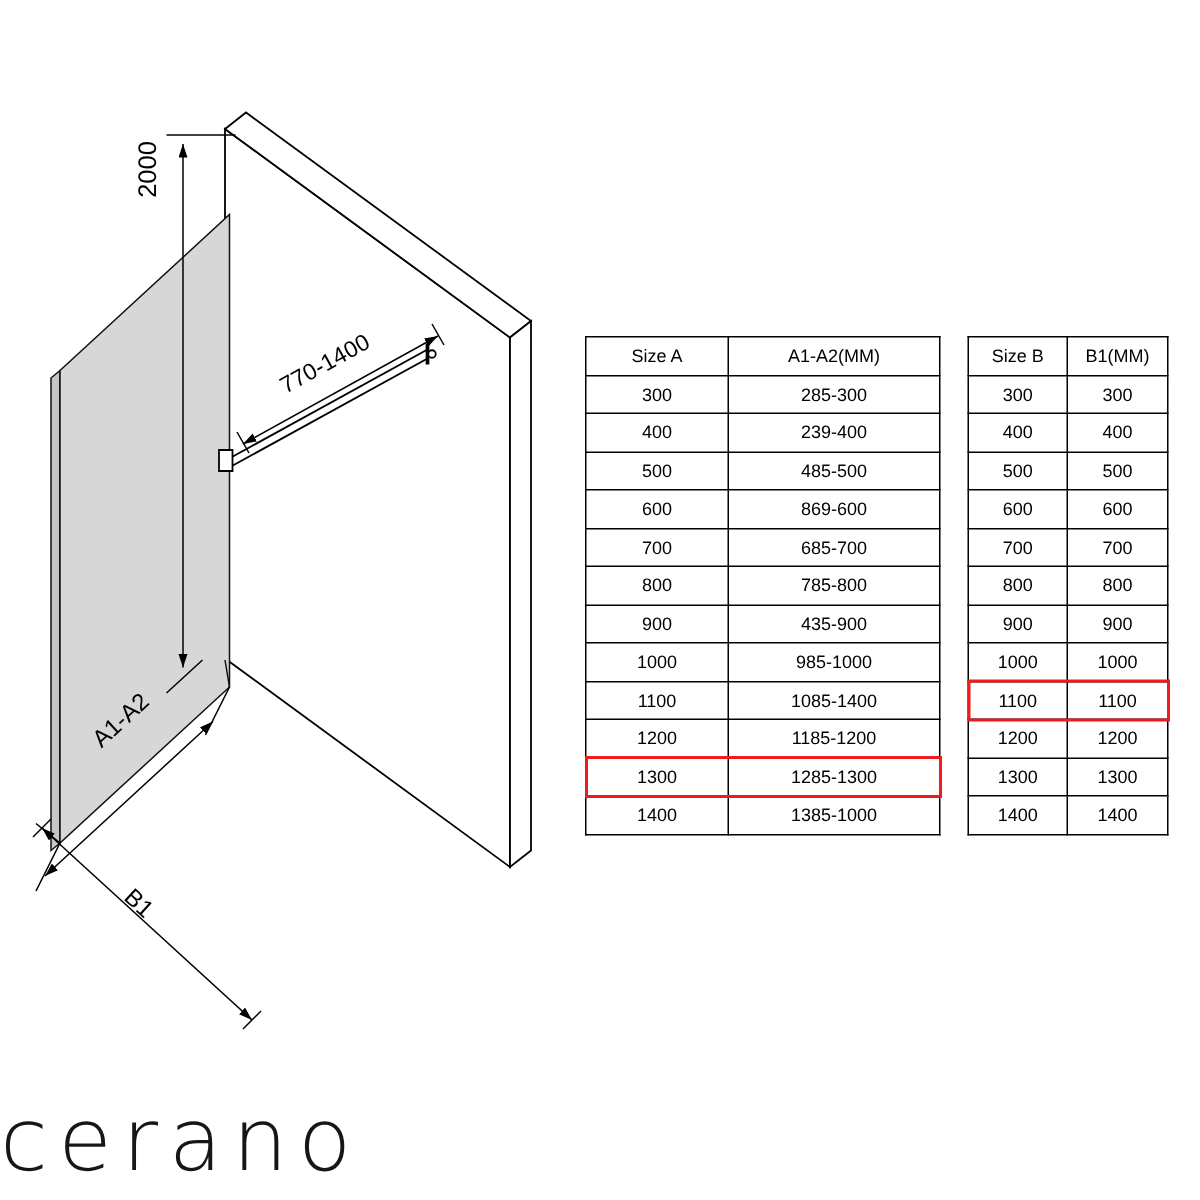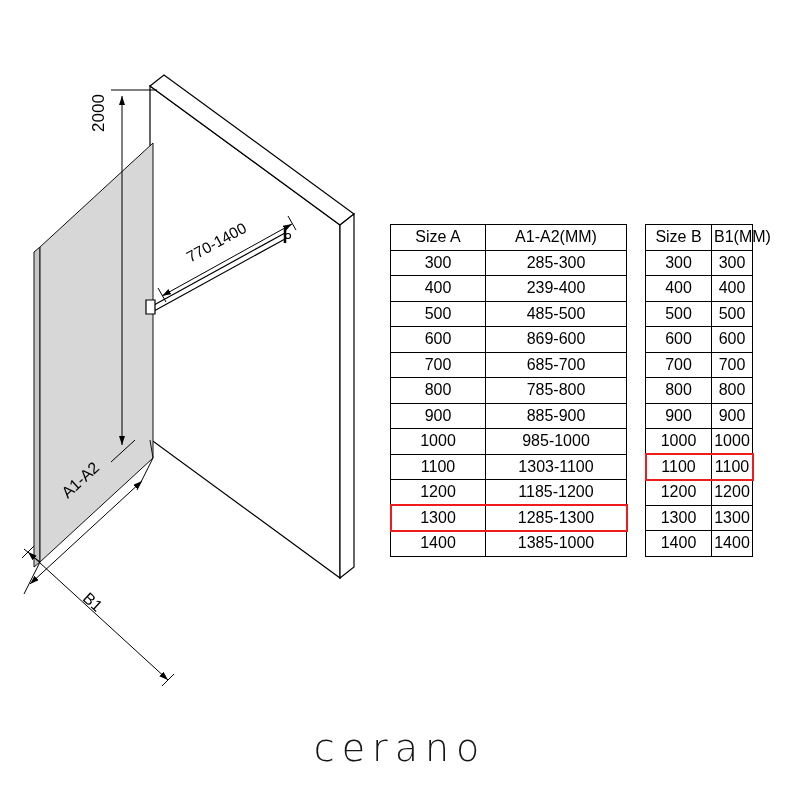--- a/index.html
+++ b/index.html
@@ -6,32 +6,32 @@
   body{
     width:800px;height:800px;position:relative;background:#fff;overflow:hidden;
     font-family:"Liberation Sans",sans-serif;color:#000;
   }
   .drawing{position:absolute;left:0;top:0}
   .drawing text{font-family:"Liberation Sans",sans-serif;fill:#000}
 
   table.tbl{position:absolute;border-collapse:collapse;table-layout:fixed;background:#fff}
   table.tbl th,table.tbl td{
     border:1px solid #000;text-align:center;vertical-align:middle;
-    font-size:16px;font-weight:400;height:24.5px;padding:0 2px;line-height:1;white-space:nowrap;
+    font-size:12px;font-weight:400;height:24.5px;padding:0 2px;line-height:1;white-space:nowrap;
   }
   #tableA{left:390px;top:224px;width:237px}
   #tableA col.c1{width:95px}
-  #tableB{left:645px;top:224px;width:108px}
+  #tableB{left:645px;top:224px;width:134px}
   #tableB col.c1{width:66px}
   table.tbl tr.hl{outline:2.5px solid var(--hl,#e32219);outline-offset:-1.5px}
 
   .logo{
-    position:absolute;left:0;top:726px;width:100%;text-align:center;
+    position:absolute;left:0;top:726px;width:100%;
     font-family:"DejaVu Sans",sans-serif;font-weight:300;
-    font-size:38px;letter-spacing:7px;color:#161616;
+    font-size:58px;letter-spacing:7px;color:#161616;
   }
 </style>
 </head>
 <body>
 
 <svg class="drawing" width="400" height="720" viewBox="0 0 400 720">
   <defs>
     <marker id="arrow" markerWidth="10" markerHeight="8" refX="9" refY="3" orient="auto-start-reverse" markerUnits="userSpaceOnUse">
       <path d="M0,0 L9,3 L0,6 Z" fill="#000"></path>
     </marker>
@@ -118,29 +118,29 @@
       <tr>
         <td>700</td>
         <td>685-700</td>
       </tr>
       <tr>
         <td>800</td>
         <td>785-800</td>
       </tr>
       <tr>
         <td>900</td>
-        <td>885-900</td>
+        <td>435-900</td>
       </tr>
       <tr>
         <td>1000</td>
         <td>985-1000</td>
       </tr>
       <tr>
         <td>1100</td>
-        <td>1303-1100</td>
+        <td>1085-1400</td>
       </tr>
       <tr>
         <td>1200</td>
         <td>1185-1200</td>
       </tr>
       <tr class="hl">
         <td>1300</td>
         <td>1285-1300</td>
       </tr>
       <tr>

